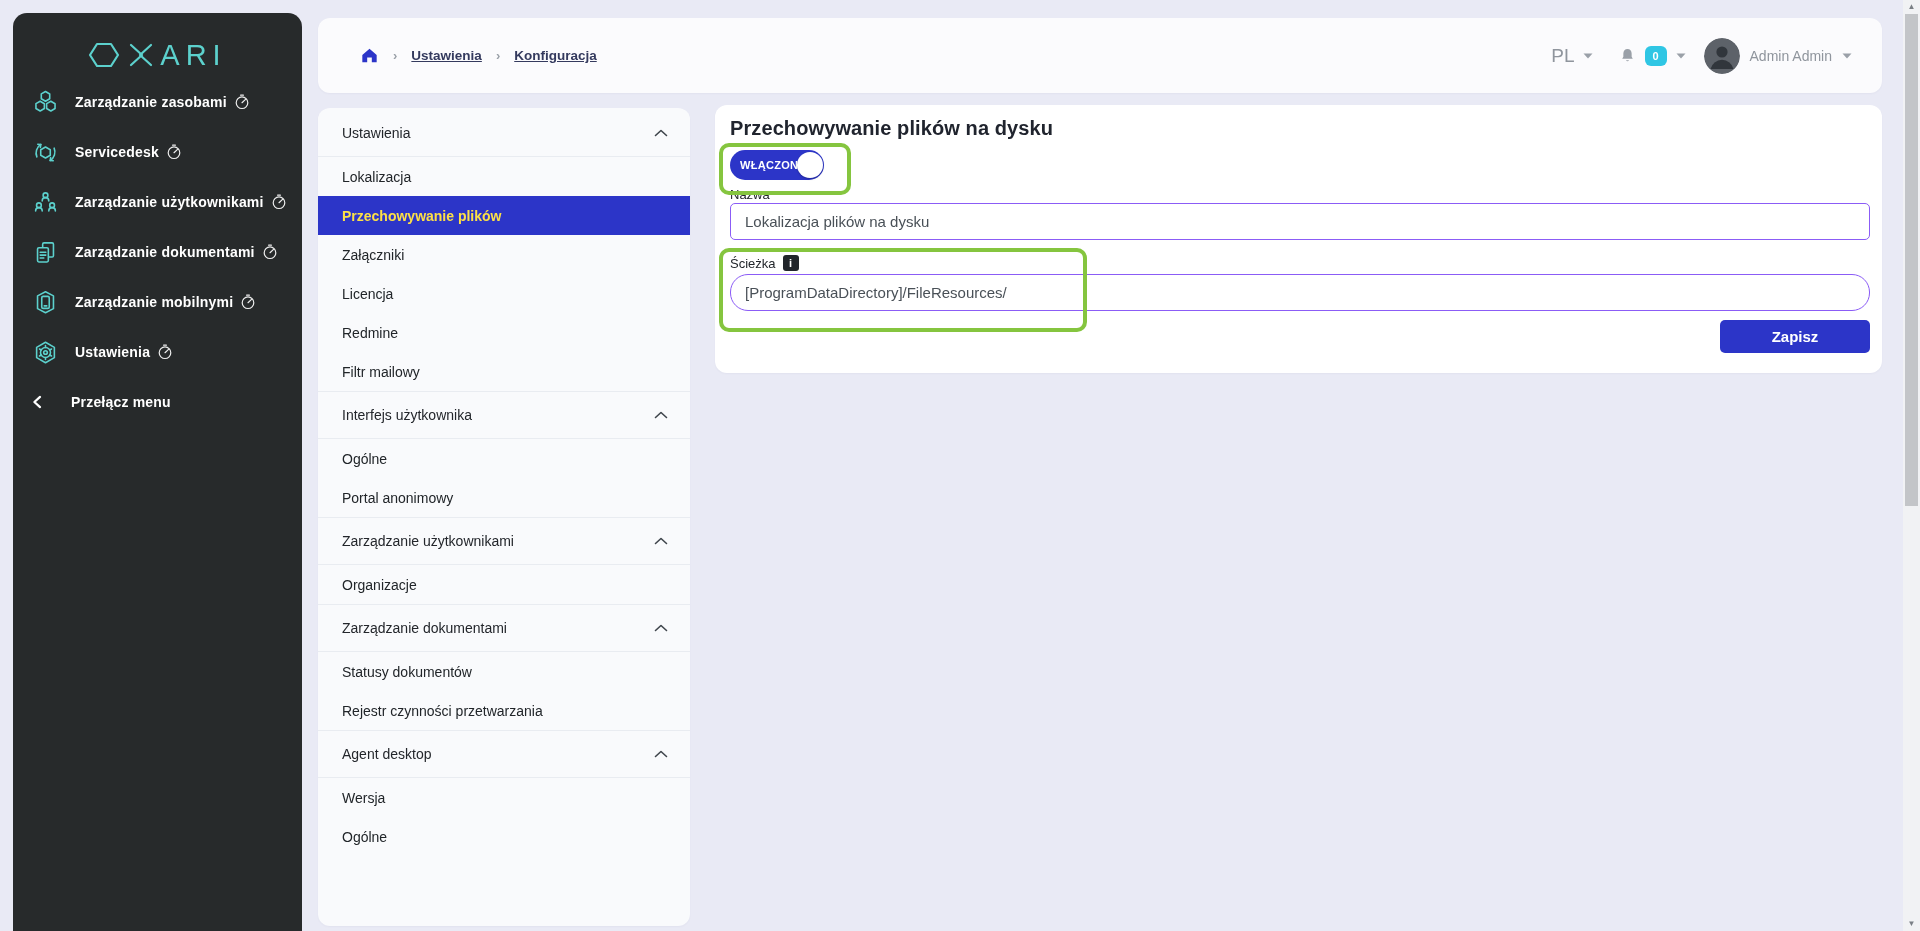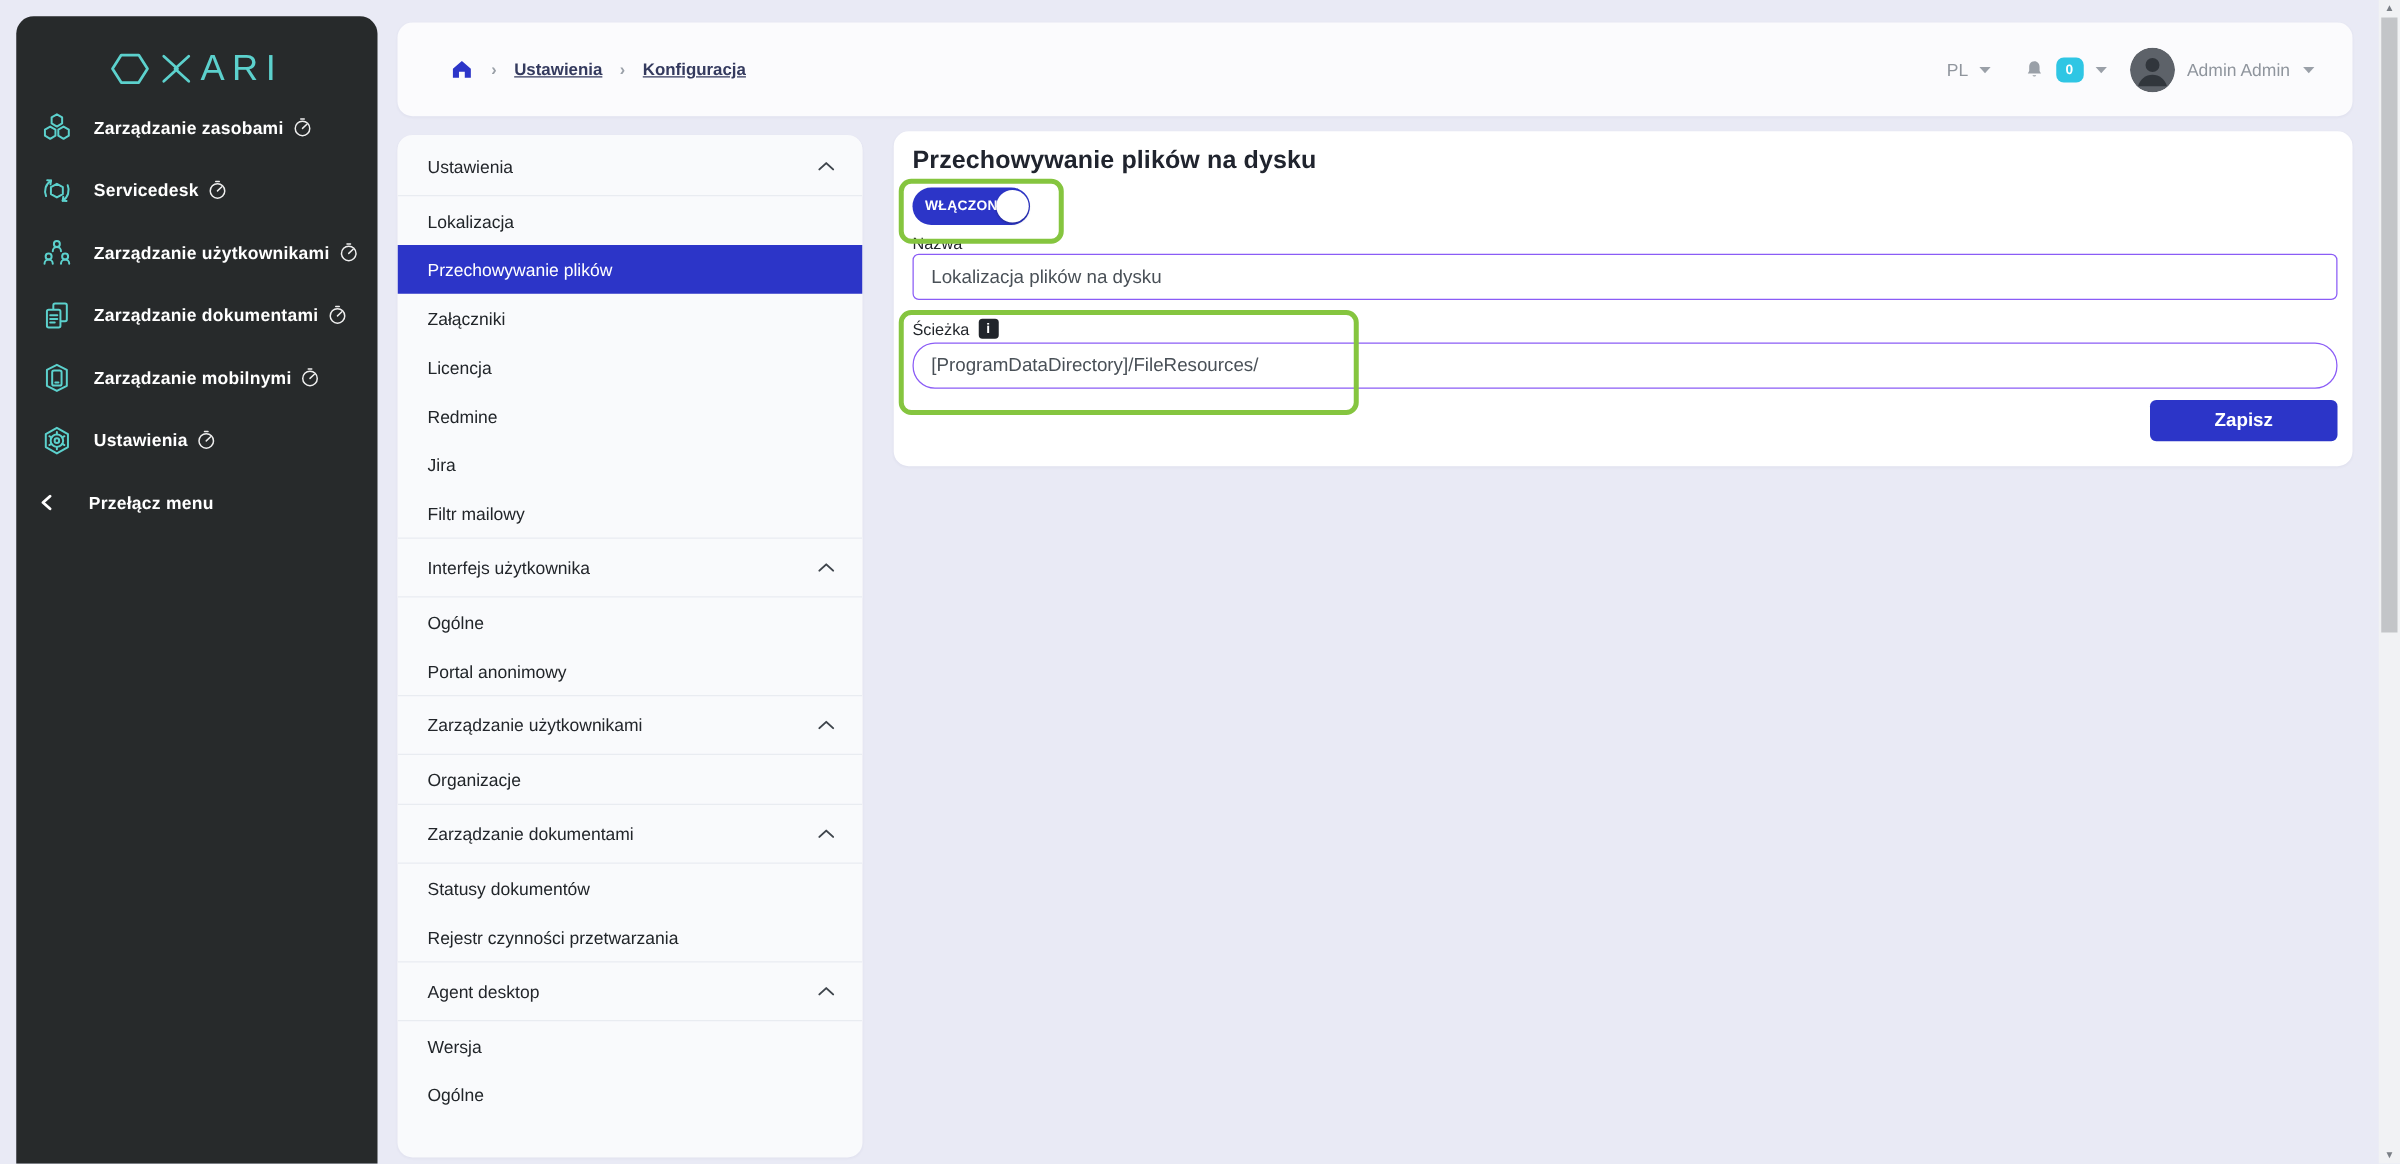--- a/index.html
+++ b/index.html
@@ -53,21 +53,21 @@
   }
   .crumbs{display:flex;align-items:center;gap:14px;}
   .crumb-home{width:19px;height:19px;cursor:pointer;}
   .crumb-home svg{width:100%;height:100%;}
   .crumb-sep{color:#9aa0a8;font-size:13px;font-weight:600;}
   .crumb-link{
     color:#343a5e;font-size:13.5px;font-weight:700;
     text-decoration:underline;cursor:pointer;white-space:nowrap;
   }
   .top-right{display:flex;align-items:center;color:#8f959d;}
-  .lang{display:flex;align-items:center;gap:8px;cursor:pointer;font-size:14px;}
+  .lang{display:flex;align-items:center;gap:8px;cursor:pointer;font-size:19px;}
   .caret{width:10px;height:6px;display:inline-block;}
   .caret svg{width:10px;height:6px;display:block;}
   .bell-wrap{display:flex;align-items:center;gap:9px;margin-left:26px;cursor:pointer;}
   .bell{width:17px;height:17px;}
   .bell svg{width:100%;height:100%;}
   .badge{
     min-width:22px;height:20px;border-radius:6px;background:#2fc6e4;
     color:#fff;font-size:11px;font-weight:700;line-height:20px;text-align:center;
     display:inline-block;
   }
@@ -88,21 +88,21 @@
     padding:0 22px 0 24px;font-size:14px;color:#23262b;
     border-bottom:1px solid #e9ecf1;cursor:pointer;background:#f9fafc;
   }
   .nav-header.bt{border-top:1px solid #e9ecf1;}
   .nav-header .chev-up{width:14px;height:8px;}
   .nav-header .chev-up svg{width:14px;height:8px;display:block;}
   .nav-item{
     height:39px;display:flex;align-items:center;padding-left:24px;
     font-size:14px;color:#212529;cursor:pointer;white-space:nowrap;
   }
-  .nav-item.selected{background:#2c35c8;color:#ffffff;font-weight:400;}
+  .nav-item.selected{background:#2c35c8;color:#fde047;font-weight:700;}
 
   
   .main-card{
     position:absolute;left:715px;top:105px;width:1167px;height:268px;
     background:#ffffff;border-radius:12px;
     box-shadow:0 1px 2px rgba(40,45,90,.04);
     text-decoration:underline;
   }
   .main-card h1{
     position:absolute;left:15px;top:12px;margin:0;
@@ -332,21 +332,20 @@
         <svg viewBox="0 0 14 8">
           <polyline points="1.5,6.5 7,1.5 12.5,6.5" style="fill:none;stroke:#3f454c;stroke-width:1.6;stroke-linecap:round;stroke-linejoin:round"></polyline>
         </svg>
       </span>
     </div>
     <div class="nav-item">Lokalizacja</div>
     <div class="nav-item selected">Przechowywanie plików</div>
     <div class="nav-item">Załączniki</div>
     <div class="nav-item">Licencja</div>
     <div class="nav-item">Redmine</div>
-    <div class="nav-item">Jira</div>
     <div class="nav-item">Filtr mailowy</div>
     <div class="nav-header bt">
       <span>Interfejs użytkownika</span>
       <span class="chev-up">
         <svg viewBox="0 0 14 8">
           <polyline points="1.5,6.5 7,1.5 12.5,6.5" style="fill:none;stroke:#3f454c;stroke-width:1.6;stroke-linecap:round;stroke-linejoin:round"></polyline>
         </svg>
       </span>
     </div>
     <div class="nav-item">Ogólne</div>

